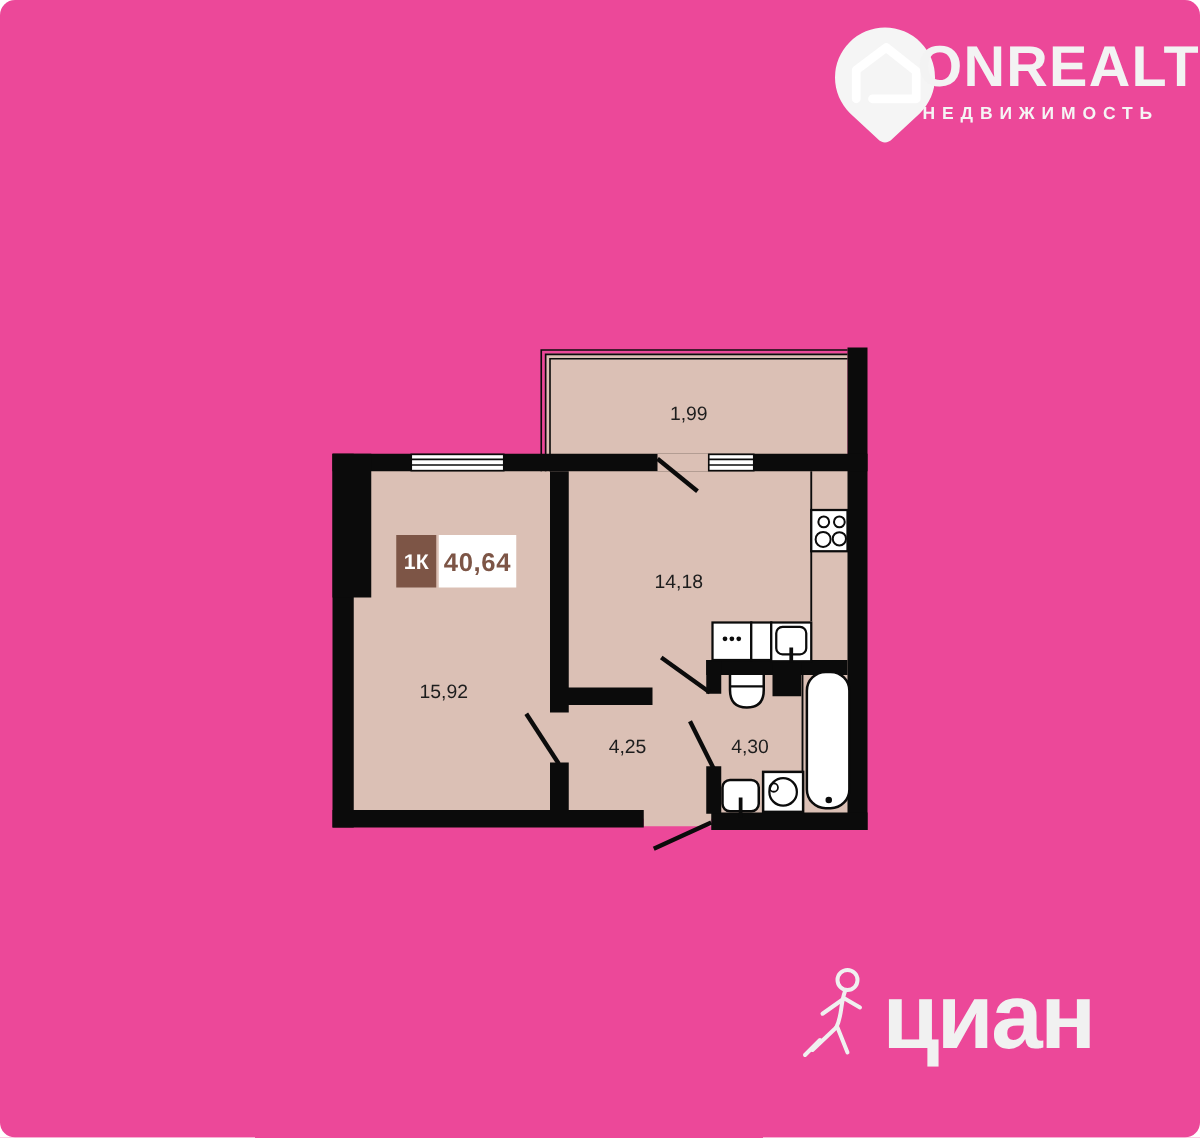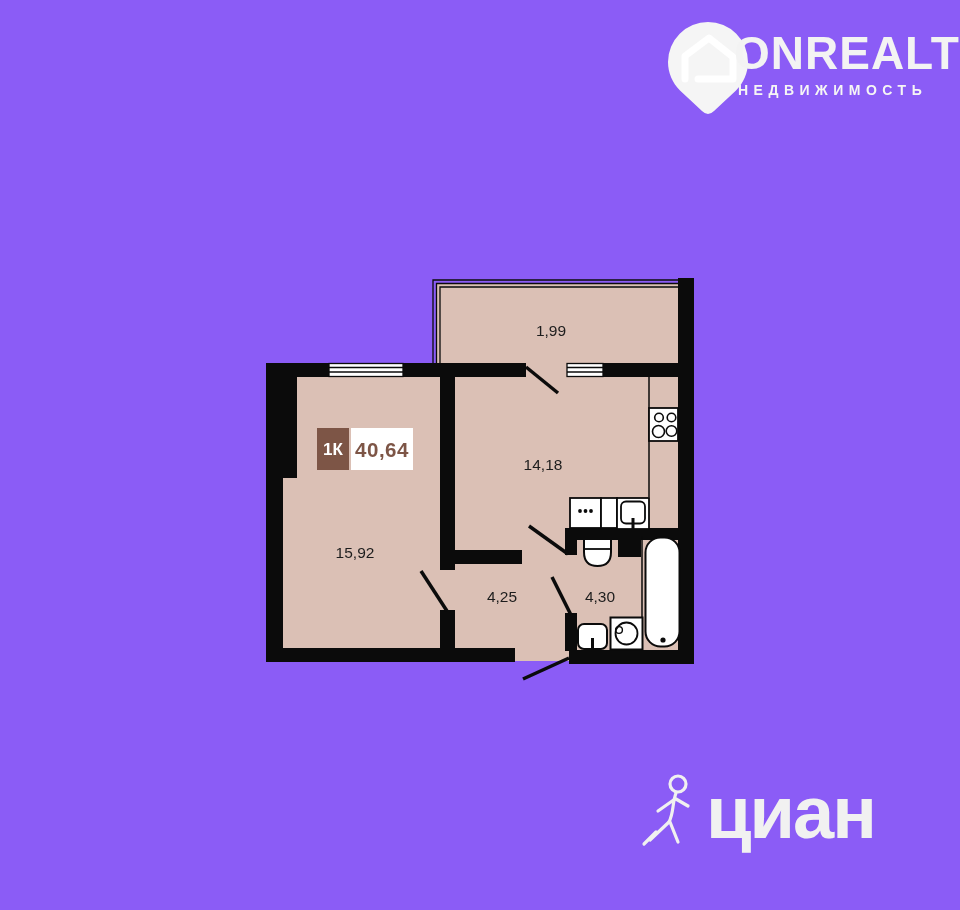--- a/index.html
+++ b/index.html
@@ -1,18 +1,19 @@
 <!DOCTYPE html>
 <html><head>
 <meta charset="utf-8">
 <style>
   html,body{margin:0;padding:0;background:#ffffff;}
   #canvas{
-    position:relative;width:960px;height:910px;background:#8b5cf6;overflow:hidden;
+    position:relative;width:960px;height:910px;background:#ec4899;overflow:hidden;
     font-family:"Liberation Sans",sans-serif;
+    border-radius:12px;
   }
   
   #plan-svg{position:absolute;left:0;top:0;width:960px;height:910px;}
   svg text{font-family:"Liberation Sans","DejaVu Sans",sans-serif;}
   .room-label{font-size:15.5px;font-weight:500;fill:#1d1d1d;text-anchor:middle;}
   .badge-type-text{font-size:17px;font-weight:700;fill:#ffffff;text-anchor:middle;}
   .badge-area-text{font-size:20.5px;font-weight:700;fill:#7d5546;text-anchor:middle;letter-spacing:.5px;}
   
   .wm-top{position:absolute;left:656px;top:16px;display:flex;align-items:flex-start;}
   .wm-top .txt{margin-left:-26px;margin-top:14px;}

